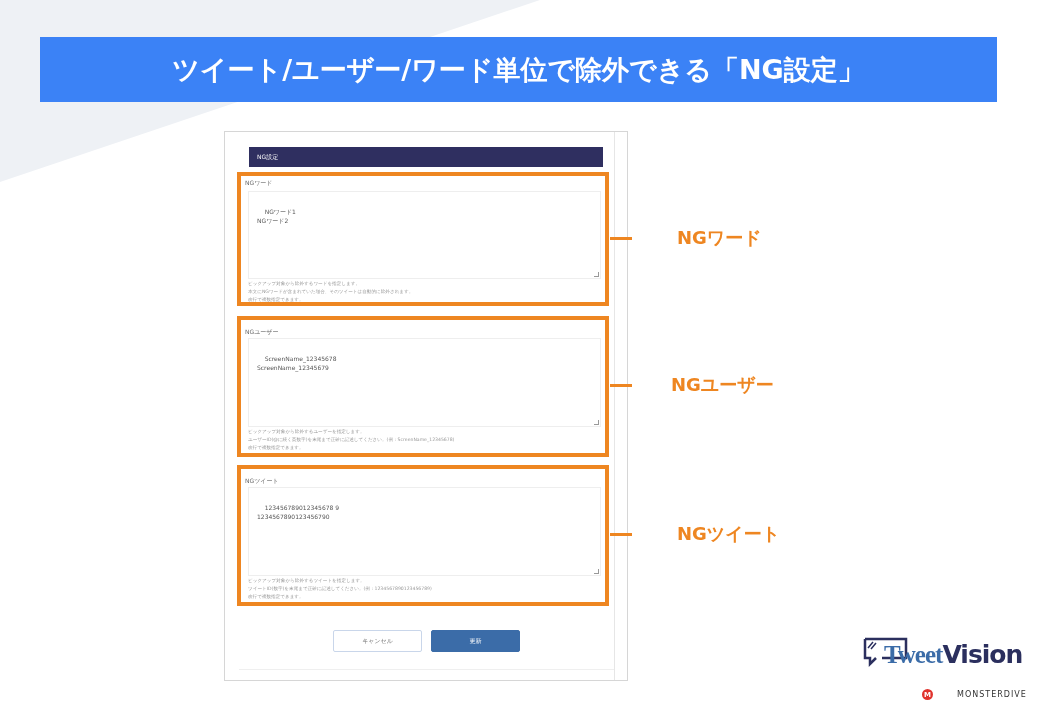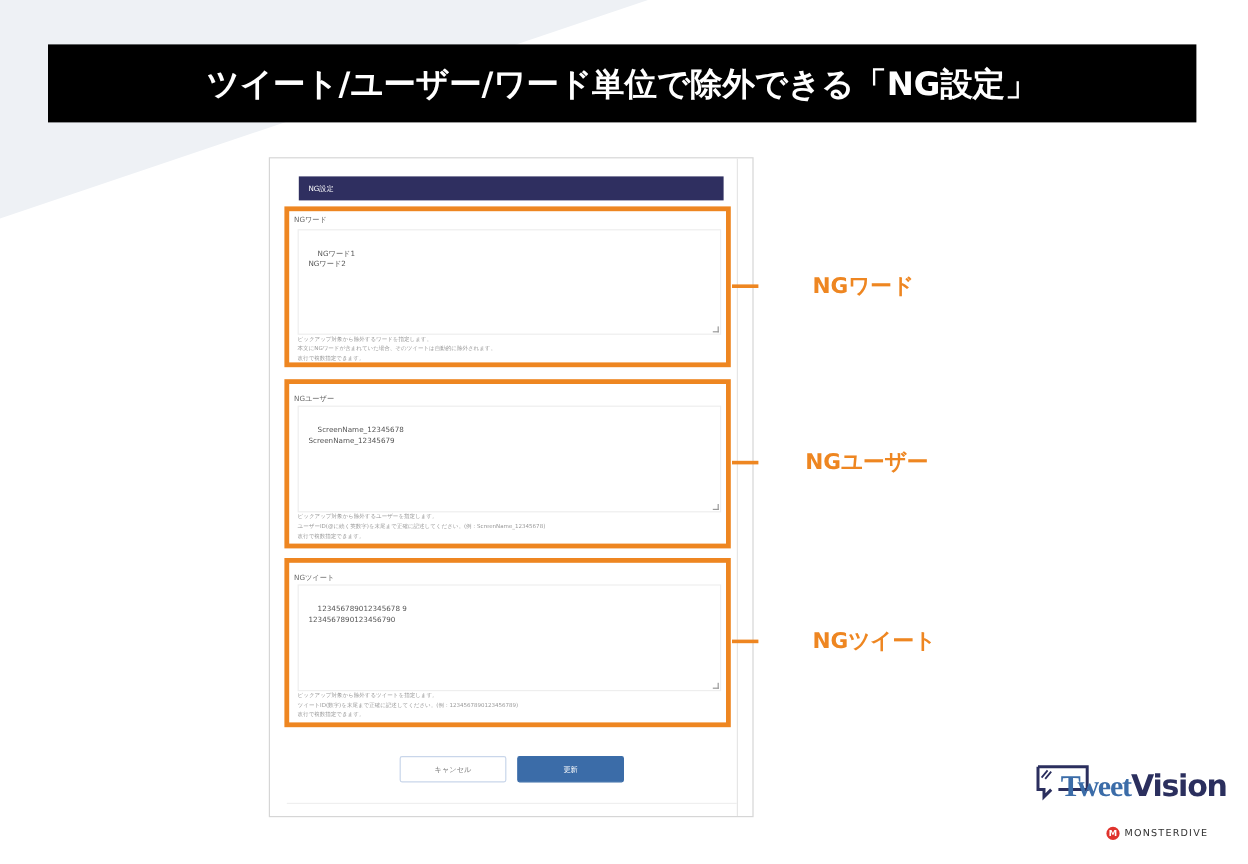--- a/index.html
+++ b/index.html
@@ -1,18 +1,18 @@
 <!DOCTYPE html>
 <html><head>
 <meta charset="utf-8">
 <style>
   html,body{margin:0;padding:0;}
   body{width:1040px;height:720px;position:relative;overflow:hidden;background:#ffffff;font-family:"DejaVu Sans","Liberation Sans",sans-serif;}
   .bg-shape{position:absolute;left:0;top:0;width:1040px;height:720px;}
-  .banner{position:absolute;left:40px;top:37px;width:957px;height:65px;background:#000000;display:flex;align-items:center;justify-content:center;}
+  .banner{position:absolute;left:40px;top:37px;width:957px;height:65px;background:#3b82f6;display:flex;align-items:center;justify-content:center;}
   .banner-title{color:#fff;font-size:27px;font-weight:bold;letter-spacing:0px;font-family:"DejaVu Sans",sans-serif;}
   .card{position:absolute;left:224px;top:131px;width:404px;height:550px;background:#fff;border:1px solid #d6d6d6;box-sizing:border-box;}
   .card-scrollline{position:absolute;left:614px;top:132px;width:1px;height:548px;background:#e6e6e6;}
   .panel-bottom{position:absolute;left:239px;top:669px;width:375px;height:1px;background:#efefef;}
   .settings-header{position:absolute;left:249px;top:147px;width:354px;height:20px;background:#2f2f60;box-sizing:border-box;padding-left:8px;display:flex;align-items:center;}
   .settings-header span{color:#fff;font-size:6px;}
   .section{position:absolute;left:237px;width:372px;box-sizing:border-box;border:4px solid #ee8621;background:#fff;}
   .section-label{position:absolute;left:4px;top:3px;font-size:6px;color:#666;}
   .ta{position:absolute;left:7px;right:4px;box-sizing:border-box;border:1px solid #eeeeee;background:#fff;padding:6px 8px;font-size:6px;color:#555;line-height:9px;white-space:pre;}
   .ta .grip{position:absolute;right:1px;bottom:1px;width:4px;height:4px;border-right:1px solid #999;border-bottom:1px solid #999;}
@@ -21,21 +21,21 @@
   .callout{position:absolute;color:#ee8621;font-weight:bold;font-size:18px;font-family:"DejaVu Sans",sans-serif;}
   .btn{position:absolute;top:630px;height:22px;box-sizing:border-box;border-radius:2px;display:flex;align-items:center;justify-content:center;font-size:6px;cursor:pointer;}
   .btn-cancel{left:333px;width:89px;border:1px solid #c9d6ea;background:#fff;color:#777;}
   .btn-update{left:431px;width:89px;background:#3b6ca8;color:#fff;border:1px solid #3b6ca8;}
   .logo{position:absolute;left:862px;top:636px;width:160px;height:40px;}
   .logo-text{position:absolute;left:22px;top:0px;font-size:25px;font-weight:bold;letter-spacing:-1px;}
   .logo-tweet{color:#3b6ca8;font-family:Liberation Serif, serif;}
   .logo-vision{color:#2b2f5e;}
   .brand{position:absolute;left:922px;top:689px;display:flex;align-items:center;gap:4px;}
   .brand-mark{width:11px;height:11px;border-radius:50%;background:#e0332d;color:#fff;font-size:7px;font-weight:bold;display:flex;align-items:center;justify-content:center;}
-  .brand-text{font-size:8px;color:#333;letter-spacing:1px;}
+  .brand-text{font-size:8px;color:#333;letter-spacing:1px;margin-left:20px;}
 </style>
 </head>
 <body>
 
 <svg class="bg-shape" viewBox="0 0 1040 720">
   <polygon points="0,0 540,0 0,182" fill="#eef1f5"></polygon>
 </svg>
 
 <div class="banner">
   <span class="banner-title">ツイート/ユーザー/ワード単位で除外できる「NG設定」</span>

